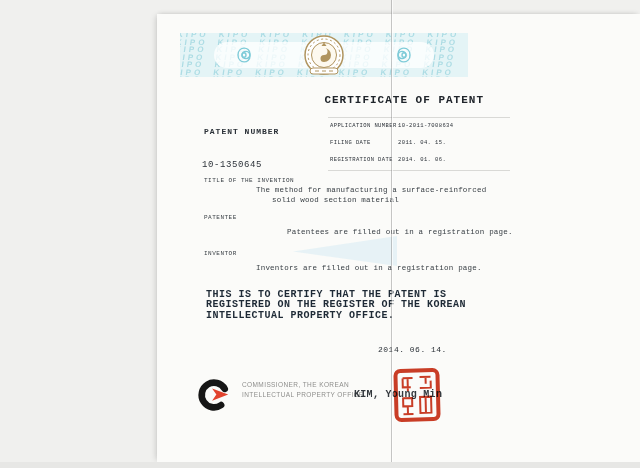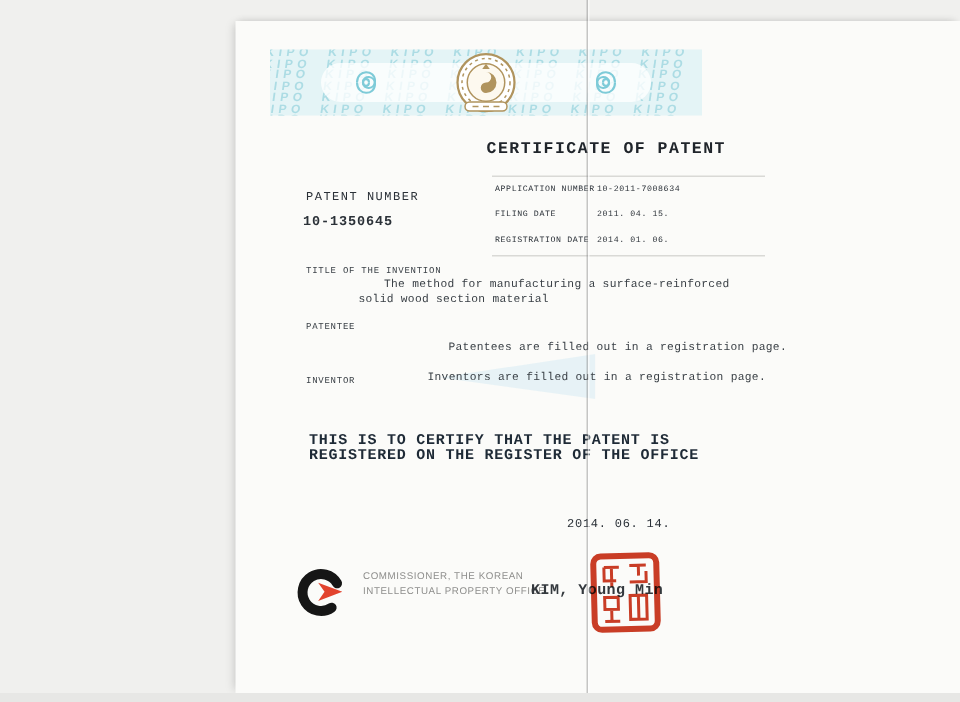--- a/index.html
+++ b/index.html
@@ -19,22 +19,22 @@
            line-height:7.5px;letter-spacing:3px;word-spacing:5px;color:rgba(125,200,214,0.55);
            transform:skewX(-8deg);overflow:hidden;}
   .ribbon{position:absolute;left:34px;top:9px;width:220px;height:26px;
           background:rgba(255,255,255,0.78);border-radius:13px;}
   .band-svg{position:absolute;left:0;top:0;}
 
   
   .t{color:#2b3138;white-space:nowrap;}
   .title{left:3px;top:80px;width:324px;text-align:right;font-size:11px;font-weight:bold;
          letter-spacing:1px;color:#20252b;}
-  .pn-label{left:47px;top:113px;font-size:8px;font-weight:normal;letter-spacing:1px;}
-  .pn-value{left:45px;top:129px;font-size:9px;letter-spacing:0.6px;font-weight:bold;}
+  .pn-label{left:47px;top:113px;font-size:8px;font-weight:bold;letter-spacing:1px;}
+  .pn-value{left:45px;top:146px;font-size:9px;letter-spacing:0.6px;}
   .rule{background:#d9d9d6;height:1px;}
   .trow-label{font-size:5.5px;letter-spacing:0.4px;line-height:8px;}
   .trow-value{font-size:5.5px;letter-spacing:0.4px;line-height:8px;}
   .sec-label{font-size:6px;letter-spacing:0.5px;color:#3c4248;}
   .sec-value{font-size:7.5px;letter-spacing:0.2px;color:#3a4046;}
   .statement{left:49px;top:276px;font-size:10px;font-weight:bold;letter-spacing:0.5px;
              line-height:10.3px;color:#1e2a36;white-space:nowrap;}
   .date{left:221px;top:331px;font-size:8px;letter-spacing:0.5px;}
   .comm{left:85px;top:366px;font-family:"Liberation Sans",sans-serif;font-size:6.5px;
         line-height:10px;letter-spacing:0.4px;color:#8e8e8c;white-space:nowrap;}
@@ -90,33 +90,34 @@
     <div class="abs t trow-value" style="left:241px;top:108px;">10-2011-7008634</div>
 
     <div class="abs t trow-label" style="left:173px;top:125px;">FILING DATE</div>
     <div class="abs t trow-value" style="left:241px;top:125px;">2011. 04. 15.</div>
 
     <div class="abs t trow-label" style="left:173px;top:142px;">REGISTRATION DATE</div>
     <div class="abs t trow-value" style="left:241px;top:142px;">2014. 01. 06.</div>
 
     <div class="abs t sec-label" style="left:47px;top:163px;">TITLE OF THE INVENTION</div>
     <div class="abs t sec-value" style="left:99px;top:172px;">The method for manufacturing a surface-reinforced</div>
-    <div class="abs t sec-value" style="left:82px;top:182px;">solid wood section material</div>
+    <div class="abs t sec-value" style="left:115px;top:182px;">solid wood section material</div>
 
     <div class="abs tri"></div>
 
     <div class="abs t sec-label" style="left:47px;top:200px;">PATENTEE</div>
-    <div class="abs t sec-value" style="left:111px;top:214px;padding-left:31px;">Patentees are filled out in a registration page.</div>
+    <div class="abs t sec-value" style="left:99px;top:214px;padding-left:31px;">Patentees are filled out in a registration page.</div>
 
     <div class="abs t sec-label" style="left:47px;top:236px;">INVENTOR</div>
-    <div class="abs t sec-value" style="left:99px;top:234px;margin-left:29px;">Inventors are filled out in a registration page.</div>
+    <div class="abs t sec-value" style="left:99px;top:250px;">Inventors are filled out in a registration page.</div>
 
     <div class="abs statement">
       <div>THIS IS TO CERTIFY THAT THE PATENT IS</div>
-      <div>REGISTERED ON THE REGISTER OF THE OFFICE</div>
+      <div>REGISTERED ON THE REGISTER OF THE KOREAN</div>
+      <div>INTELLECTUAL PROPERTY OFFICE.</div>
     </div>
 
     <div class="abs t date">2014. 06. 14.</div>
 
     <svg class="abs logo" width="36" height="38" viewBox="0 0 38 40">
       <path d="M30.3,12.5 A13,13 0 1 0 26.5,29.6" fill="none" stroke="#161616" stroke-width="7" stroke-linecap="round"></path>
       <polygon points="17,12 34,18.5 17,25 21.5,18.5" fill="#e2432e"></polygon>
     </svg>
 
     <div class="abs comm">

